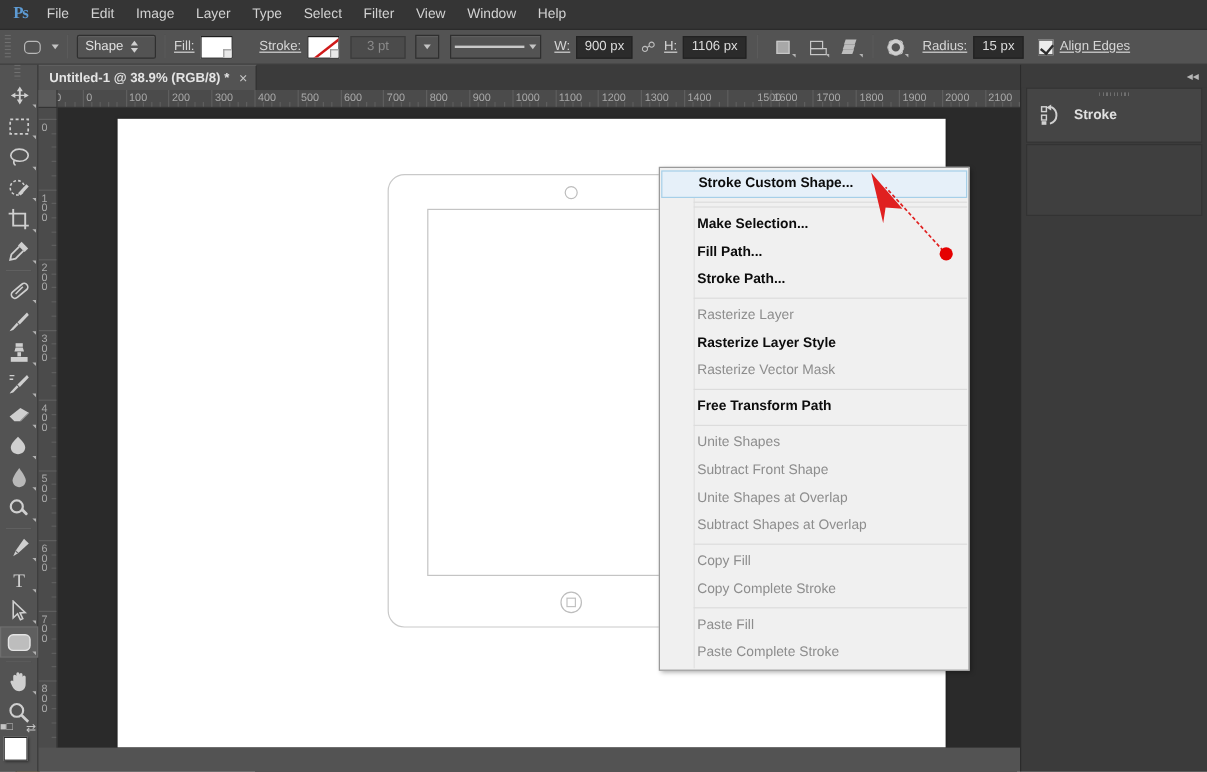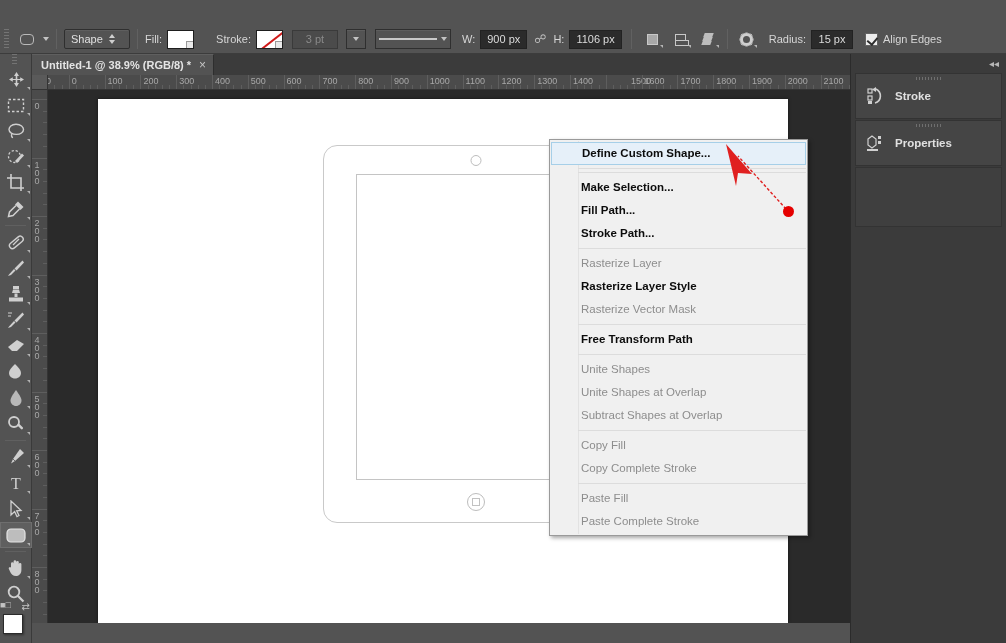--- a/index.html
+++ b/index.html
@@ -56,21 +56,21 @@
   .combo {
     height: 20px; background: #535353; border: 1px solid #2f2f2f;
     border-radius: 2px; display: flex; align-items: center;
     padding: 0 2px 0 6px; color: #e0e0e0; font-size: 11px;
     box-shadow: inset 0 1px 0 #5e5e5e;
   }
   .combo .spin { margin-left: 6px; display: flex; flex-direction: column; gap: 2px; padding-right: 3px;}
   .spin i { display:block; width:0;height:0;border-left:3px solid transparent;border-right:3px solid transparent; }
   .spin i.up { border-bottom: 4px solid #cfcfcf; }
   .spin i.dn { border-top: 4px solid #cfcfcf; }
-  .lbl { color: #d6d6d6; font-size: 11px; margin: 0 5px 0 0; }
+  .lbl { color: #d6d6d6; font-size: 11px; margin: 0 5px 0 0; text-decoration: underline; }
   .swatch {
     width: 27px; height: 19px; border: 1px solid #1e1e1e; position: relative; background: #fff;
   }
   .swatch .corner {
     position: absolute; right: 0; bottom: 0; width: 7px; height: 7px;
     background: #e9e9e9; border-left: 1px solid #9a9a9a; border-top: 1px solid #9a9a9a;
   }
   .swatch .slash {
     position: absolute; left: 0; top: 0; right: 0; bottom: 0; overflow: hidden;
   }
@@ -287,20 +287,33 @@
   .st-sep { width: 1px; height: 18px; background: #2e2e2e; }
   .st-icon { width: 38px; display: flex; align-items: center; justify-content: center; }
   .st-doc { padding-left: 40px; }
   .st-arrow { margin-left: 14px; color: #c6c6c6; font-size: 9px; }
 </style>
 </head>
 <body>
 
 <div id="app">
 
+  <div class="menubar">
+    <div class="ps-logo">Ps</div>
+    <div class="menu-item">File</div>
+    <div class="menu-item">Edit</div>
+    <div class="menu-item">Image</div>
+    <div class="menu-item">Layer</div>
+    <div class="menu-item">Type</div>
+    <div class="menu-item">Select</div>
+    <div class="menu-item">Filter</div>
+    <div class="menu-item">View</div>
+    <div class="menu-item">Window</div>
+    <div class="menu-item">Help</div>
+  </div>
 
   <div class="optionsbar">
     <div class="grip"></div>
 
     <div class="opt-toolicon">
       <span class="rr-glyph"></span>
     </div>
     <div class="tri-down"></div>
 
     <div class="vsep"></div>
@@ -586,34 +599,35 @@
         <span class="ipad-cam"></span>
         <div class="ipad-screen"></div>
         <span class="ipad-home">
             <i></i>
           </span>
       </div>
     </div>
   </div>
 
   <div class="ctxmenu" id="ctxmenu">
-      <div class="ctx-item selected bold">Define Custom Shape...</div>
+      <div class="ctx-item selected bold">Stroke Custom Shape...</div>
       <div class="ctx-sep"></div>
       <div class="ctx-sep"></div>
       <div class="ctx-item bold">Make Selection...</div>
       <div class="ctx-item bold">Fill Path...</div>
       <div class="ctx-item bold">Stroke Path...</div>
       <div class="ctx-sep"></div>
       <div class="ctx-item disabled">Rasterize Layer</div>
       <div class="ctx-item bold">Rasterize Layer Style</div>
       <div class="ctx-item disabled">Rasterize Vector Mask</div>
       <div class="ctx-sep"></div>
       <div class="ctx-item bold">Free Transform Path</div>
       <div class="ctx-sep"></div>
       <div class="ctx-item disabled">Unite Shapes</div>
+      <div class="ctx-item disabled">Subtract Front Shape</div>
       <div class="ctx-item disabled">Unite Shapes at Overlap</div>
       <div class="ctx-item disabled">Subtract Shapes at Overlap</div>
       <div class="ctx-sep"></div>
       <div class="ctx-item disabled">Copy Fill</div>
       <div class="ctx-item disabled">Copy Complete Stroke</div>
       <div class="ctx-sep"></div>
       <div class="ctx-item disabled">Paste Fill</div>
       <div class="ctx-item disabled">Paste Complete Stroke</div>
     </div>
 
@@ -635,32 +649,20 @@
           <rect x="2" y="3" width="4" height="4" fill="none" stroke="#d0d0d0" stroke-width="1.2"></rect>
           <rect x="2" y="10" width="4" height="4" fill="none" stroke="#d0d0d0" stroke-width="1.2"></rect>
           <rect x="2" y="15" width="4" height="3" fill="#d0d0d0"></rect>
           <path d="M9 17 C16 15 16 6 10 3" fill="none" stroke="#d0d0d0" stroke-width="1.6"></path>
           <polygon points="10,1 10,6 6,3.5" fill="#d0d0d0"></polygon>
         </svg>
       </span>
       <span class="panel-name">Stroke</span>
     </div>
 
-    <div class="panel-tab">
-      <span class="panel-dots"></span>
-      <span class="panel-icon">
-        <svg width="20" height="20" viewBox="0 0 20 20">
-          <polygon points="2,6 6,3 10,6 10,12 6,15 2,12" fill="none" stroke="#d0d0d0" stroke-width="1.2"></polygon>
-          <rect x="12" y="3" width="3" height="3" fill="#d0d0d0"></rect>
-          <rect x="12" y="8" width="3" height="3" fill="#d0d0d0"></rect>
-          <rect x="1" y="16" width="11" height="2" fill="#d0d0d0"></rect>
-        </svg>
-      </span>
-      <span class="panel-name">Properties</span>
-    </div>
 
     <div class="panel-rest"></div>
   </div>
 
   <div class="toolbar">
     <div class="tb-grip"></div>
 
     <div class="tool">
       <svg width="17" height="17" viewBox="0 0 17 17">
           <path d="M8.5 1 L11 5 H9.3 V8 H12.2 V6.3 L16 8.5 L12.2 10.7 V9 H9.3 V12 H11 L8.5 16 L6 12 H7.7 V9 H4.8 V10.7 L1 8.5 L4.8 6.3 V8 H7.7 V5 H6 Z" fill="#cfcfcf"></path>

